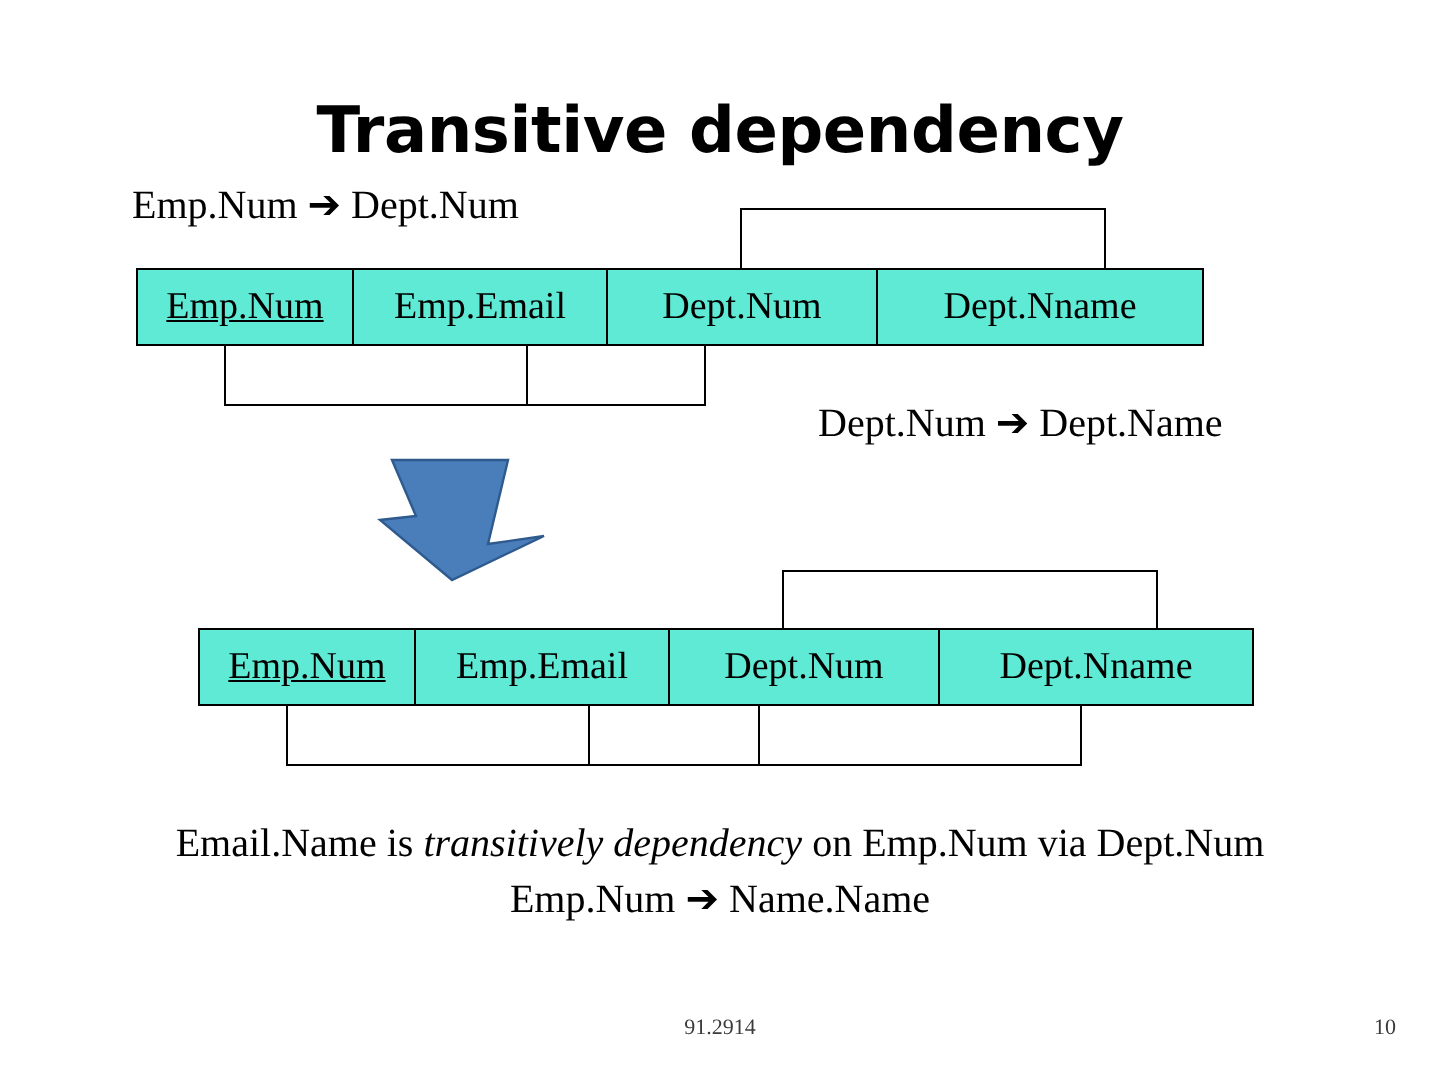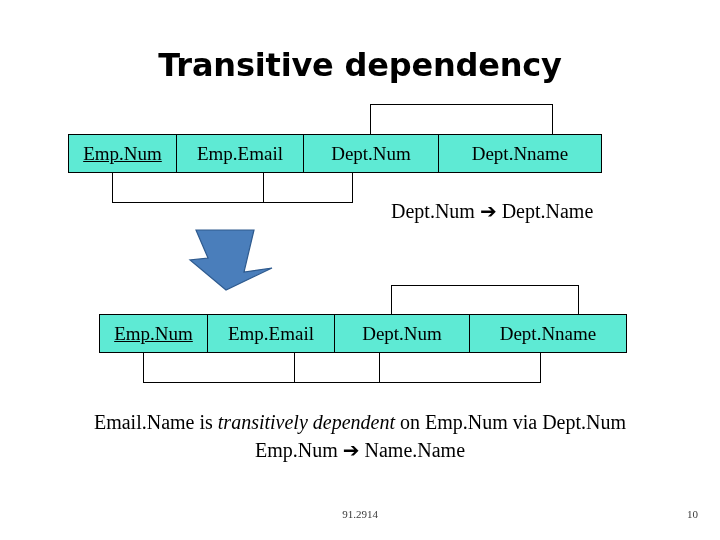--- a/index.html
+++ b/index.html
@@ -29,21 +29,21 @@
     color: #000000;
   }
   .fd-label {
     position: absolute;
     font-family: "Liberation Serif", serif;
     font-size: 20px;
     color: #000000;
     white-space: nowrap;
   }
   #fd-top { left: 66px; top: 90px; }
-  #fd-mid { left: 391px; top: 199px; }
+  #fd-mid { left: 409px; top: 199px; }
 
   
   .table {
     position: absolute;
     display: flex;
     border: 1px solid #000000;
     background: #5eead4;
     box-sizing: border-box;
   }
   .cell {
@@ -119,20 +119,21 @@
     color: #3b3b3b;
   }
 </style>
 </head>
 <body>
 
 <div id="slide">
 
   <div class="title">Transitive dependency</div>
 
+  <div class="fd-label" id="fd-top">Emp.Num ➔ Dept.Num</div>
 
   <div class="ln" style="left:370px; top:104px; width:183px; height:1px;"></div>
   <div class="ln" style="left:370px; top:104px; width:1px; height:30px;"></div>
   <div class="ln" style="left:552px; top:104px; width:1px; height:30px;"></div>
 
   <div class="table" id="table1">
     <div class="cell c0">
         <span class="underline">Emp.Num</span>
       </div>
     <div class="cell c1">
@@ -180,20 +181,20 @@
 
   <div class="ln" style="left:143px; top:382px; width:152px; height:1px;"></div>
   <div class="ln" style="left:143px; top:353px; width:1px; height:30px;"></div>
   <div class="ln" style="left:294px; top:353px; width:1px; height:30px;"></div>
 
   <div class="ln" style="left:294px; top:382px; width:247px; height:1px;"></div>
   <div class="ln" style="left:379px; top:353px; width:1px; height:30px;"></div>
   <div class="ln" style="left:540px; top:353px; width:1px; height:30px;"></div>
 
   <div class="caption">
-    <span>Email.Name is </span><i>transitively dependent</i><span> on Emp.Num via Dept.Num</span><br>
+    <span>Email.Name is </span><i>transitively dependency</i><span> on Emp.Num via Dept.Num</span><br>
     <span>Emp.Num ➔ Name.Name</span>
   </div>
 
   <div class="footer-num">91.2914</div>
   <div class="page-num">10</div>
 
 </div>
 
 </body></html>

